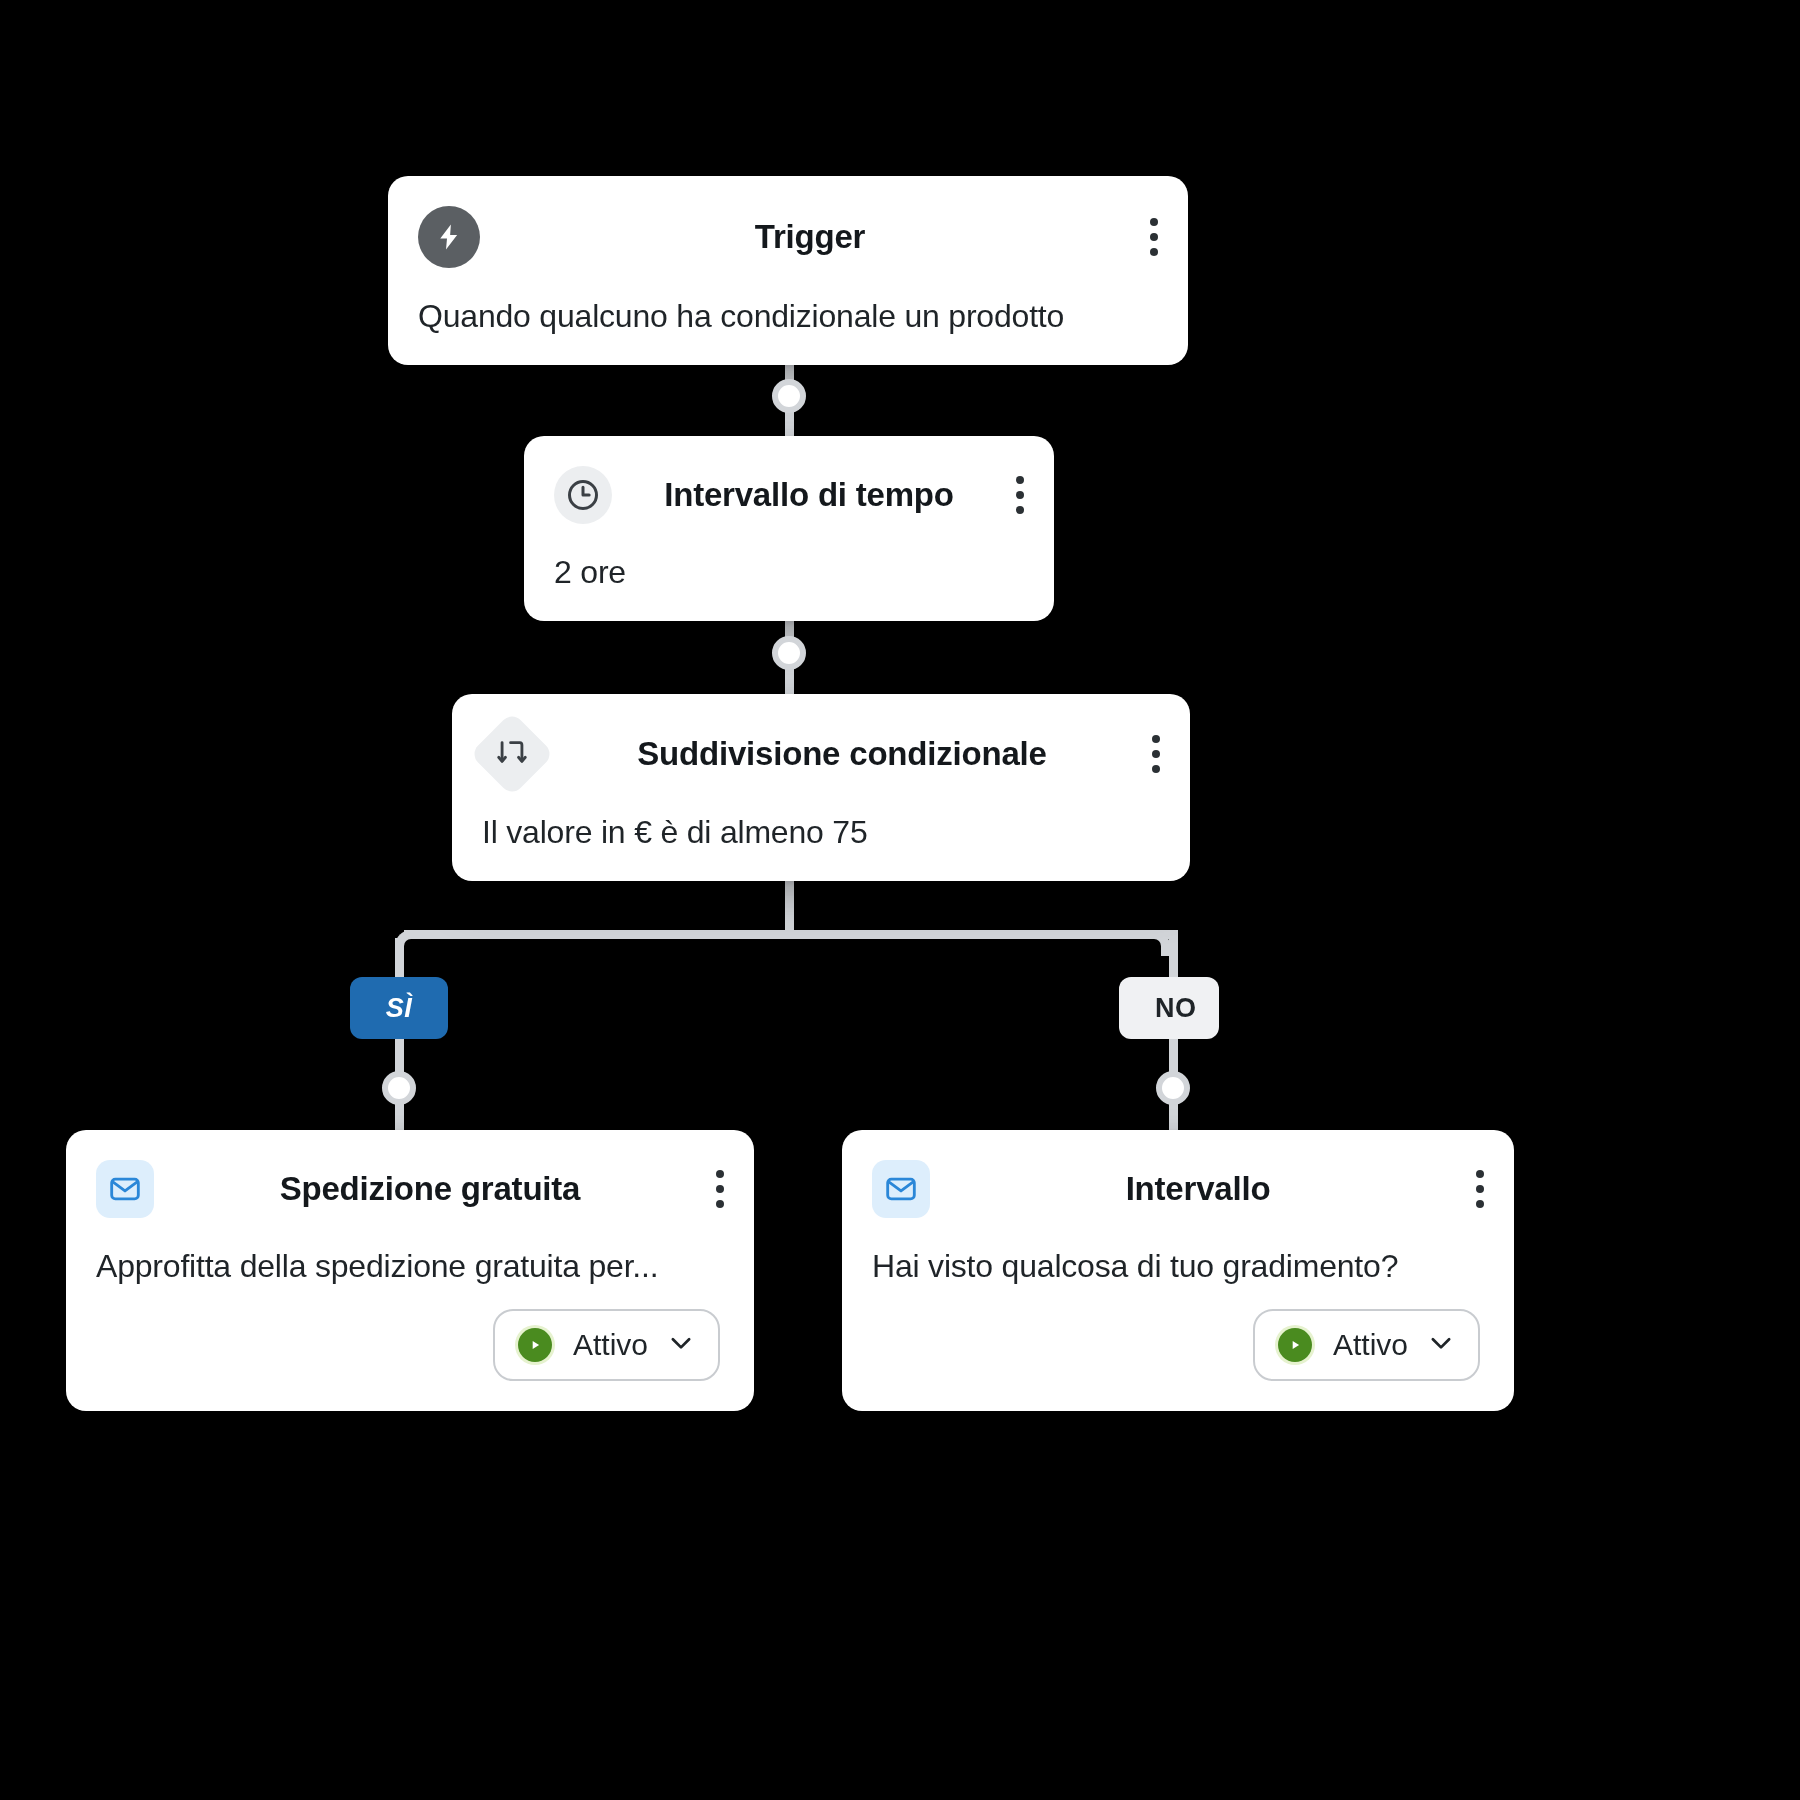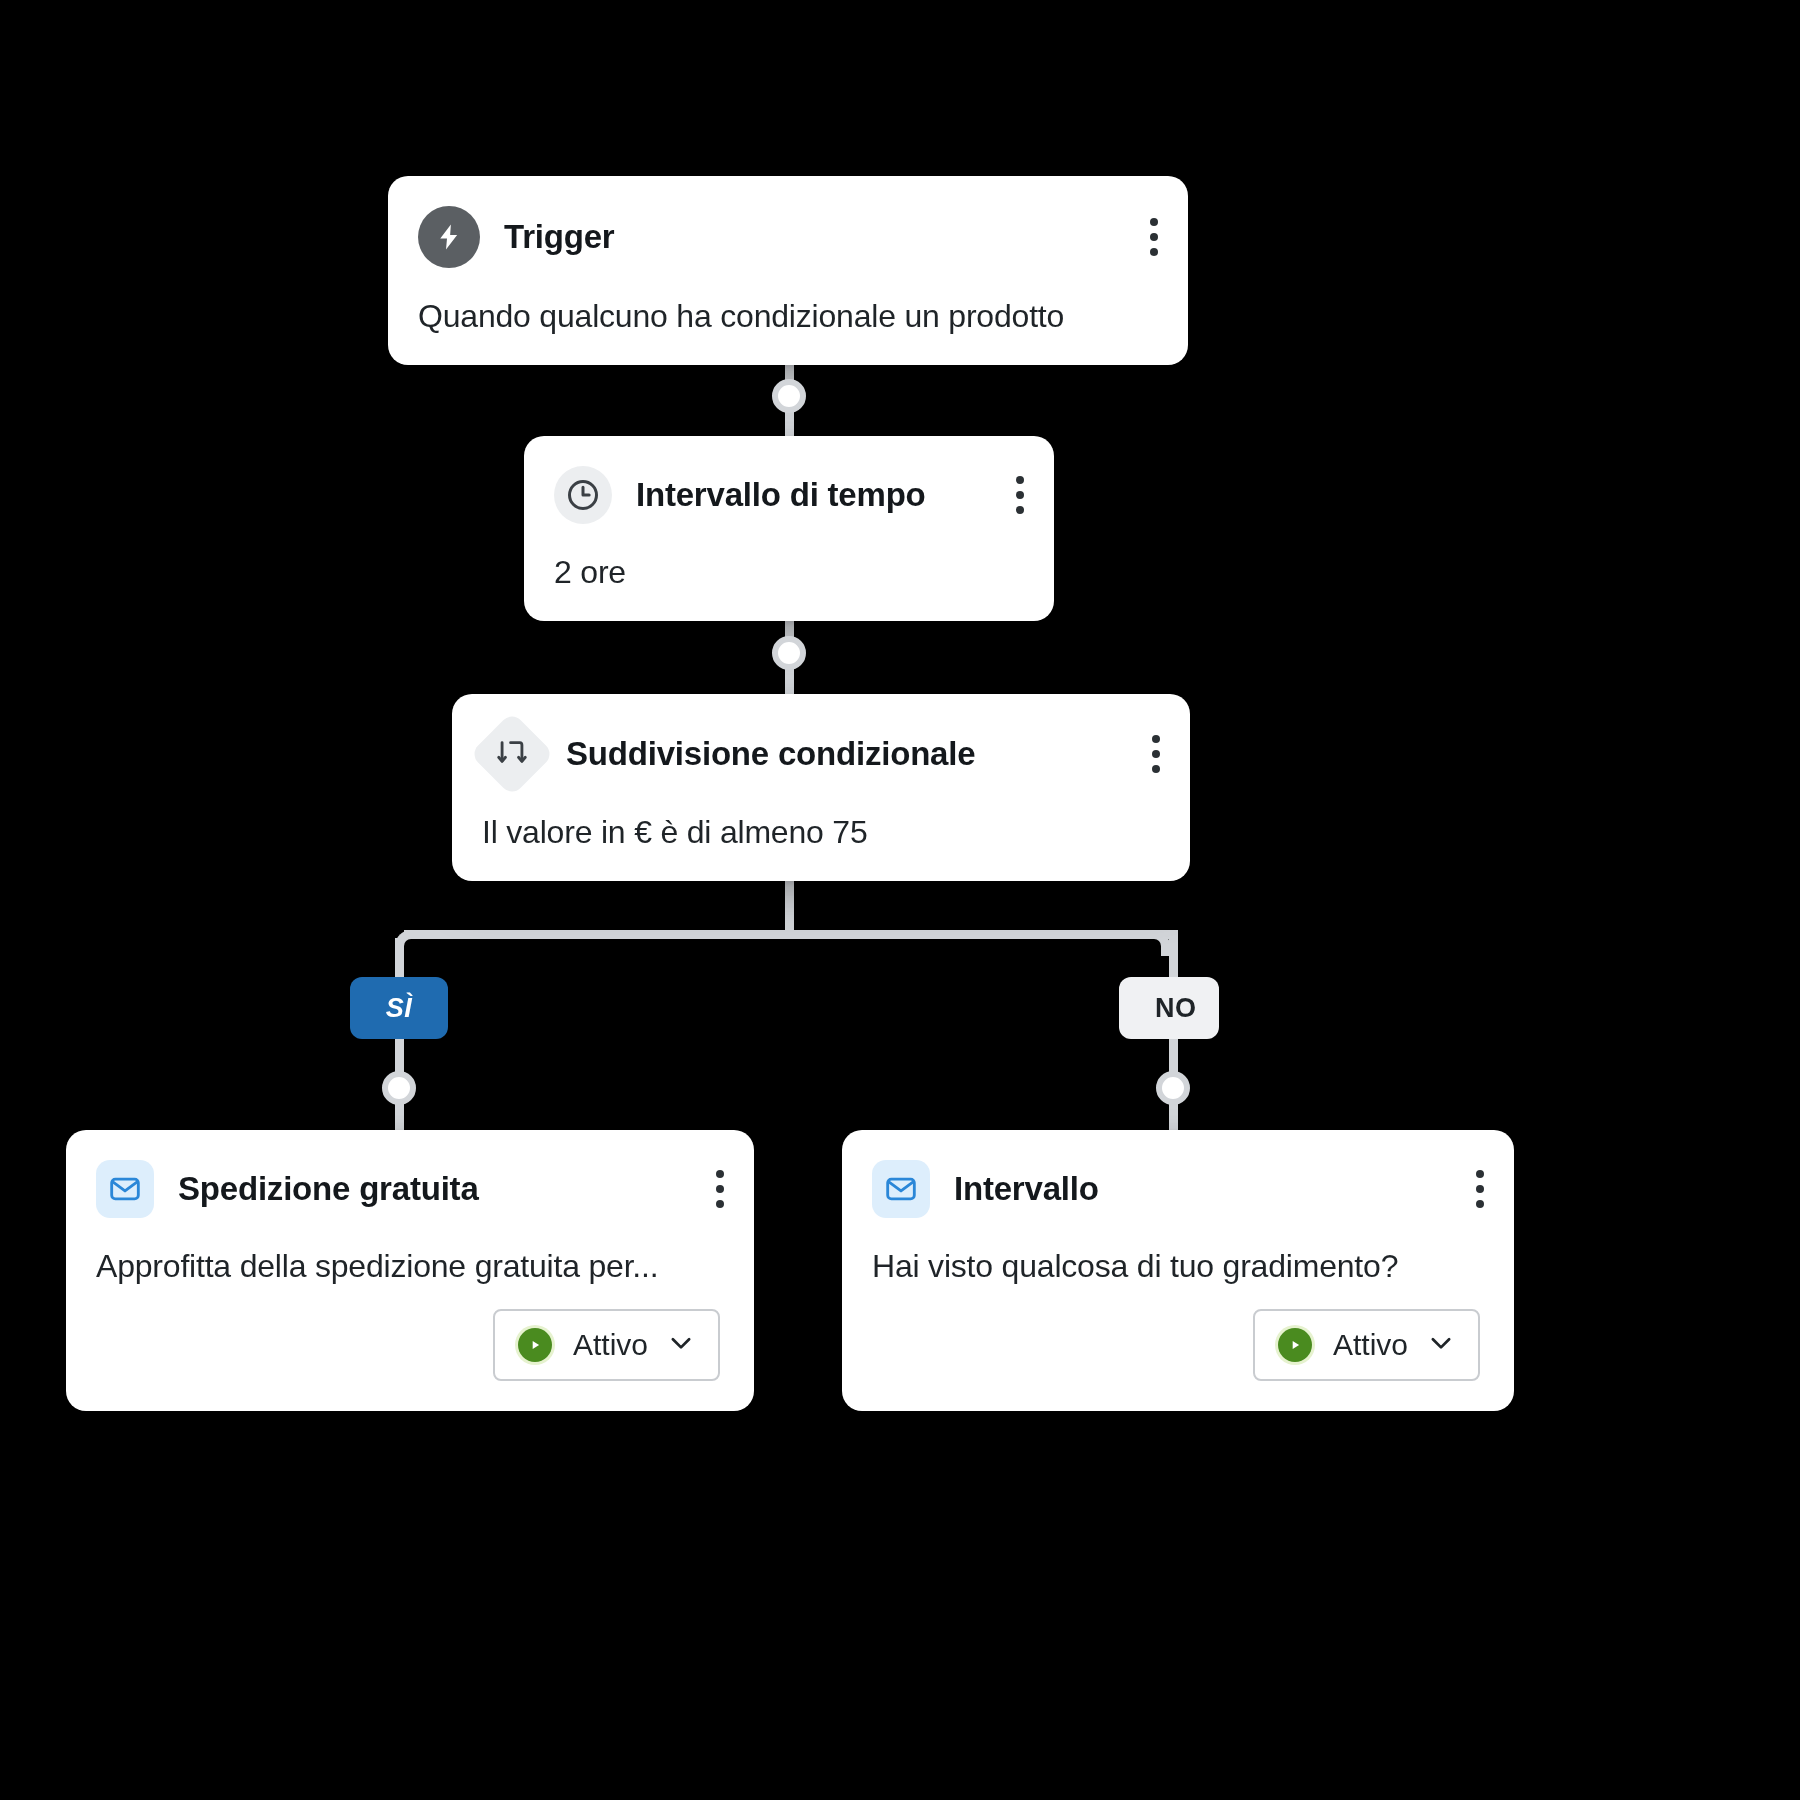--- a/index.html
+++ b/index.html
@@ -94,20 +94,21 @@
     gap: 24px;
   }
 
   .card-title {
     font-size: 33px;
     font-weight: 700;
     color: #14181c;
     flex: 1;
     white-space: nowrap;
     letter-spacing: -0.2px;
+    text-align: center;
   }
 
   .card-desc {
     font-size: 32px;
     color: #1f2428;
     margin-top: 30px;
     white-space: nowrap;
     letter-spacing: -0.2px;
   }
 
@@ -162,21 +163,21 @@
   .status-row {
     display: flex;
     justify-content: flex-end;
     margin-top: 24px;
   }
   .status-btn {
     display: flex;
     align-items: center;
     gap: 18px;
     border: 2px solid #c9ccd0;
-    border-radius: 8px;
+    border-radius: 20px;
     background: #ffffff;
     padding: 14px 22px 14px 20px;
     min-width: 220px;
   }
   .status-dot-wrap {
     width: 40px; height: 40px;
     border-radius: 50%;
     background: #e6f2cf;
     display: flex; align-items: center; justify-content: center;
     flex: 0 0 auto;

